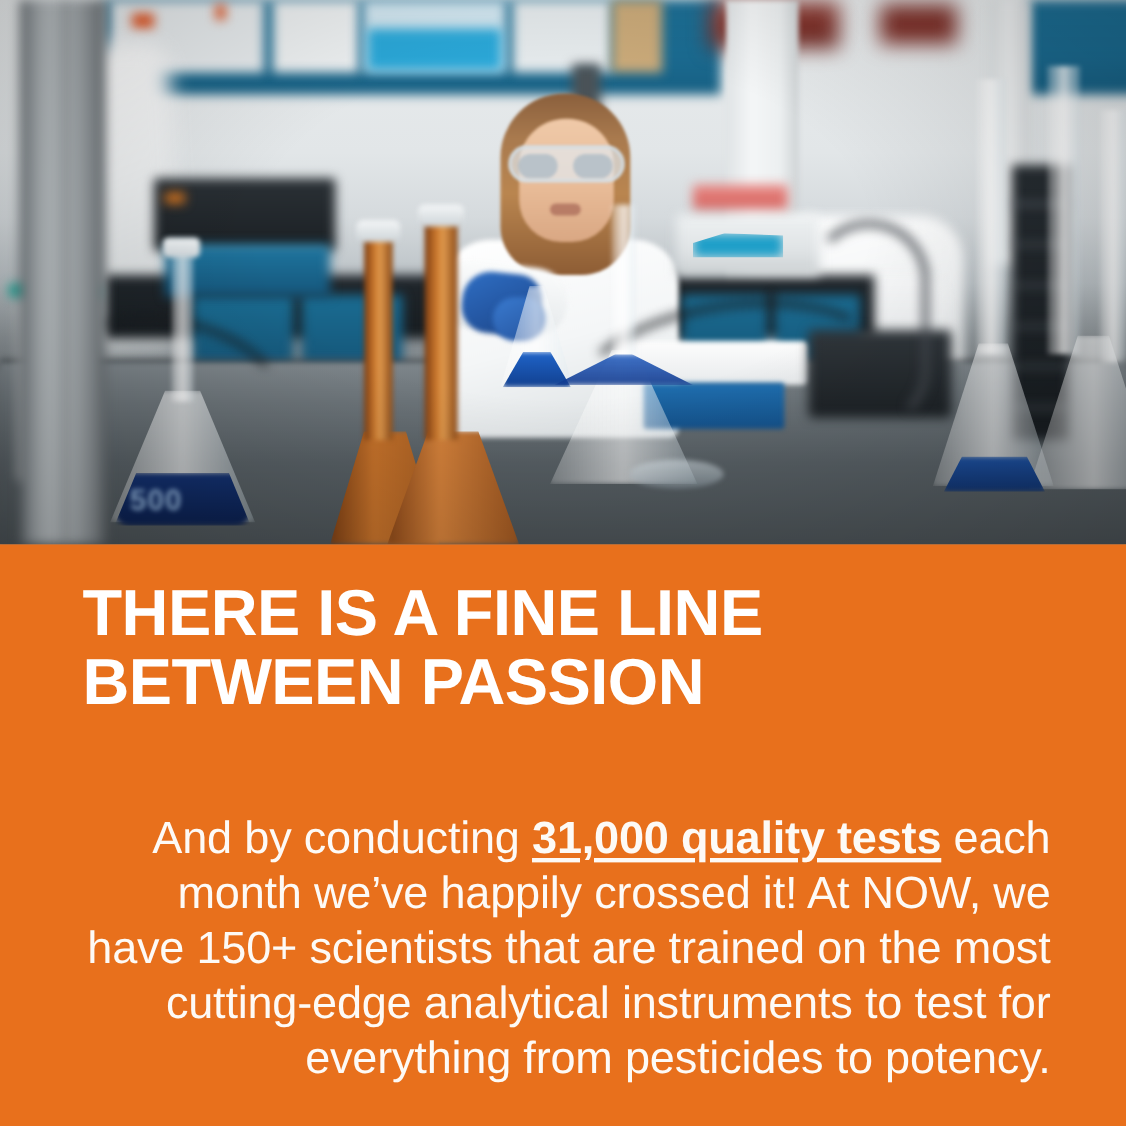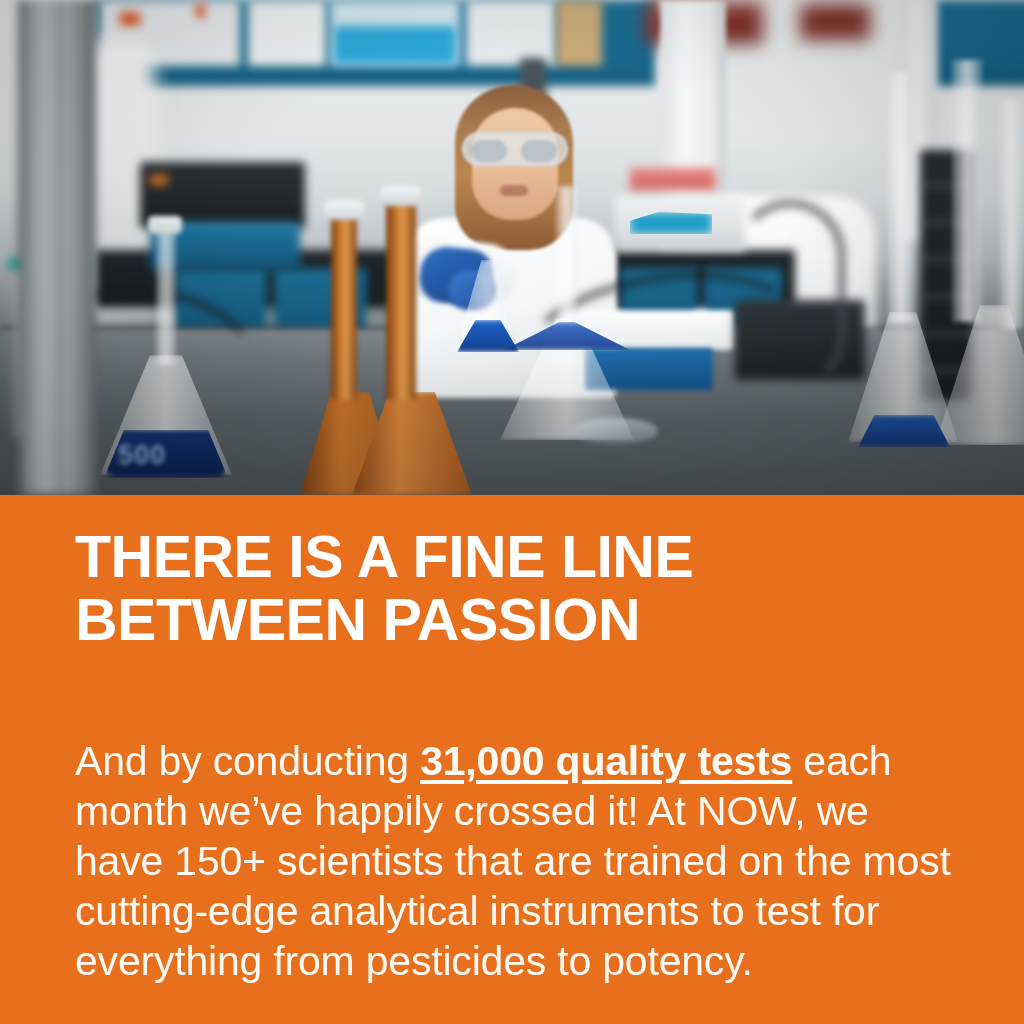--- a/index.html
+++ b/index.html
@@ -205,20 +205,21 @@
     font-weight:700; font-size:59px; line-height:63px;
     letter-spacing:-0.5px;
   }
   .headline div { white-space:nowrap; }
   .body-copy {
     position:absolute; left:75px; top:736px; width:880px;
     color:#fdfaf6;
     font-family:"Liberation Sans", sans-serif;
     font-weight:400; font-size:41px; line-height:50px;
     letter-spacing:-0.2px;
+    text-align:right;
   }
   .body-copy .hl { font-weight:700; text-decoration:underline; text-underline-offset:5px; }
 </style>
 </head>
 <body>
 
 <div id="page">
 
   <div class="photo">
 

